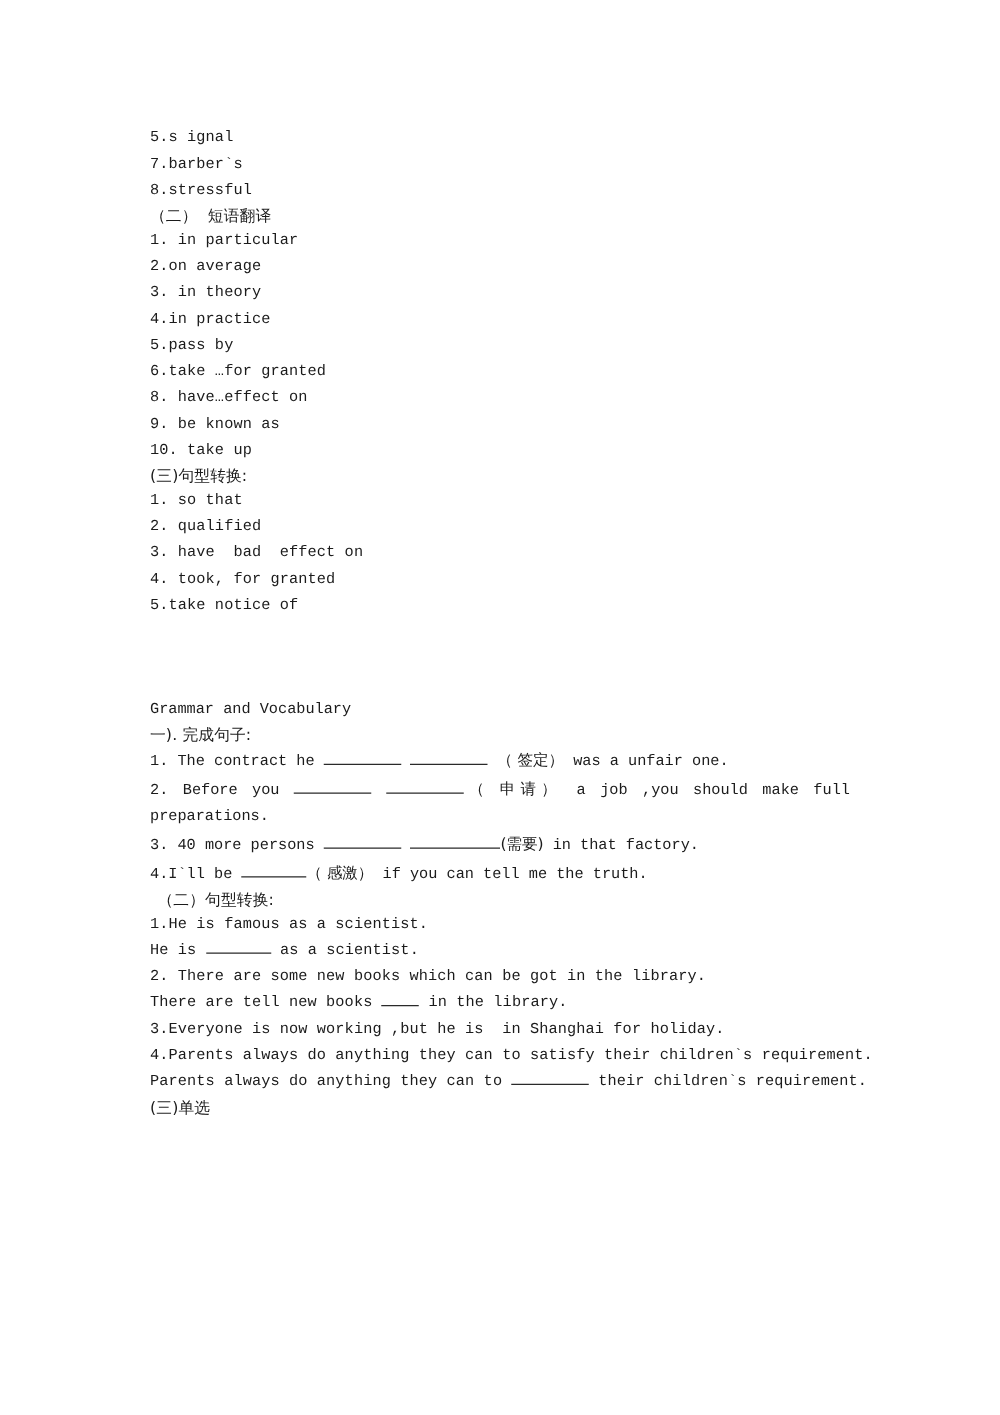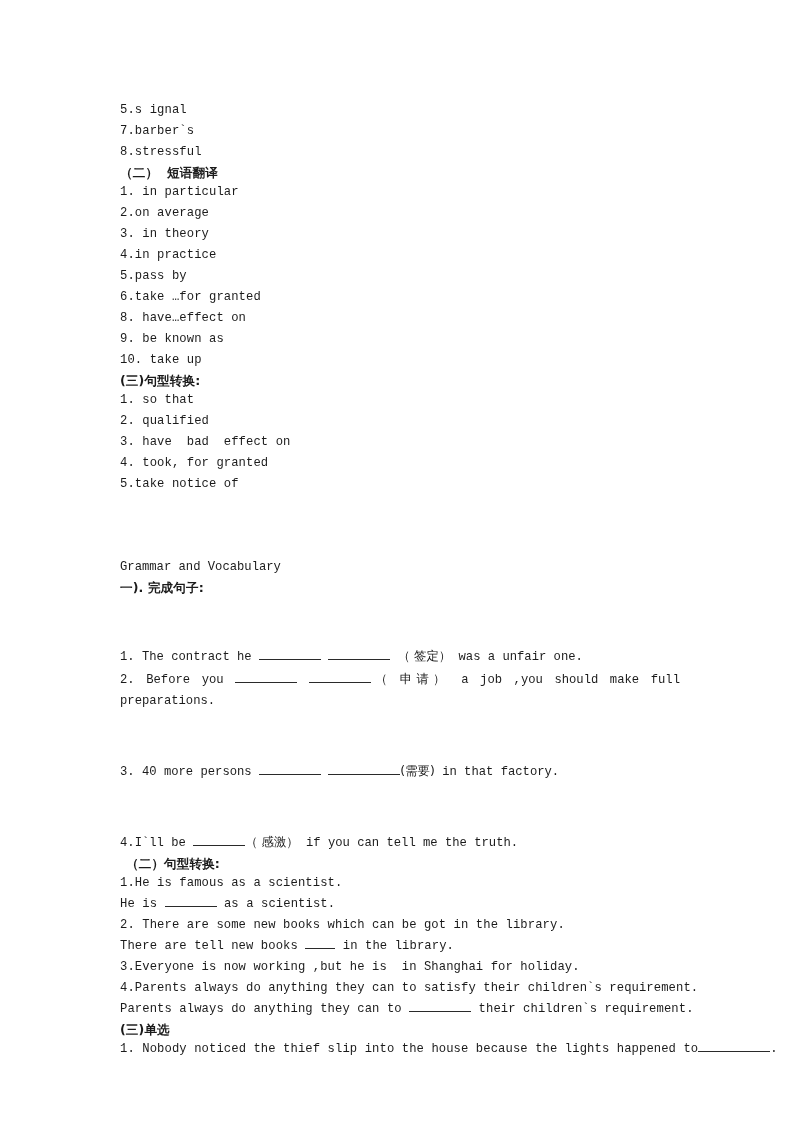--- a/index.html
+++ b/index.html
@@ -27,36 +27,34 @@
   .line {
     font-size: 12.2px;
     line-height: 21px;
     white-space: pre;
     letter-spacing: 0.1px;
   }
   .line.cjk {
     font-family: "DejaVu Sans", "Liberation Sans", sans-serif;
     font-size: 12.6px;
     line-height: 19px;
-    font-weight: bold;
   }
   .gap-lg { height: 62px; }
 
   
   .jline {
     font-size: 12.2px;
     line-height: 21px;
     text-align: justify;
     text-align-last: justify;
     white-space: normal;
     word-spacing: 0px;
   }
   .jline.nolast {
     text-align-last: left;
-    margin-top: 48px;
   }
   .jline .cn {
     font-family: "DejaVu Sans", "Liberation Sans", sans-serif;
     font-size: 12.4px;
   }
   .blank {
     display: inline-block;
     border-bottom: 1px solid #2a2a2a;
     height: 11px;
     vertical-align: baseline;
@@ -127,16 +125,15 @@
 
     <div class="line">2. There are some new books which can be got in the library.</div>
     <div class="line"><span>There are tell new books</span> <span class="blank b-xs"></span> <span>in the library.</span></div>
 
     <div class="line">3.Everyone is now working ,but he is  in Shanghai for holiday.</div>
 
     <div class="line">4.Parents always do anything they can to satisfy their children`s requirement.</div>
     <div class="line"><span>Parents always do anything they can to</span> <span class="blank b-l"></span> <span>their children`s requirement.</span></div>
 
     <div class="line cjk">(三)单选</div>
-    <div class="line"><span>1.</span> <span>Nobody noticed the thief slip into the house because the lights happened to</span><span class="blank b-xl"></span><span>.</span></div>
 
   </div>
 </div>
 
 </body></html>

